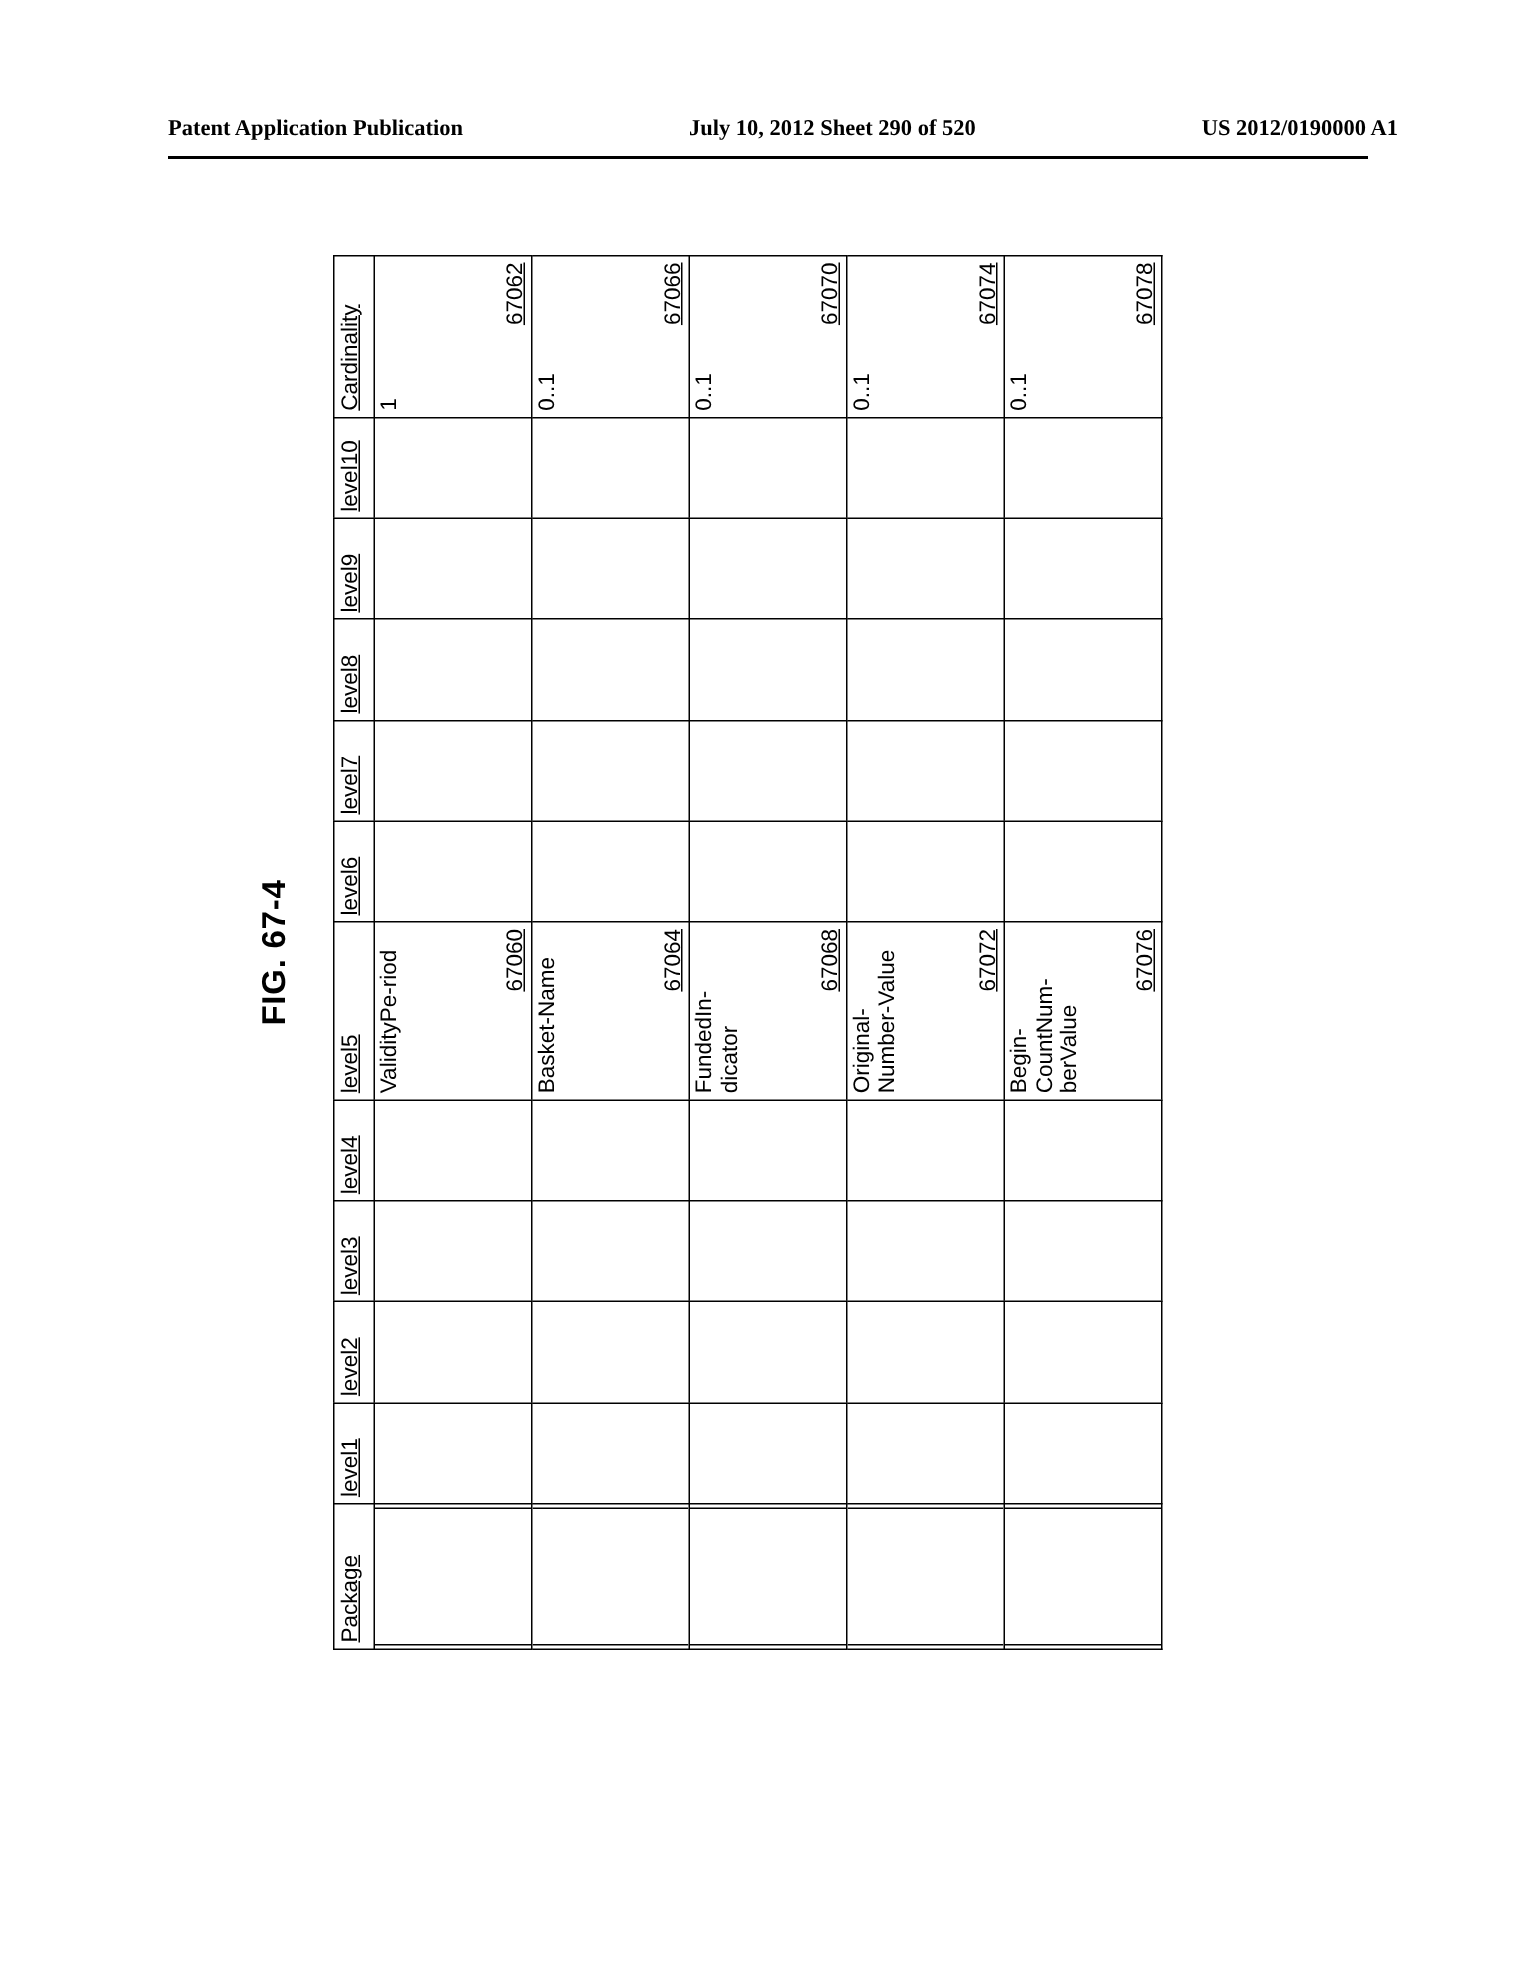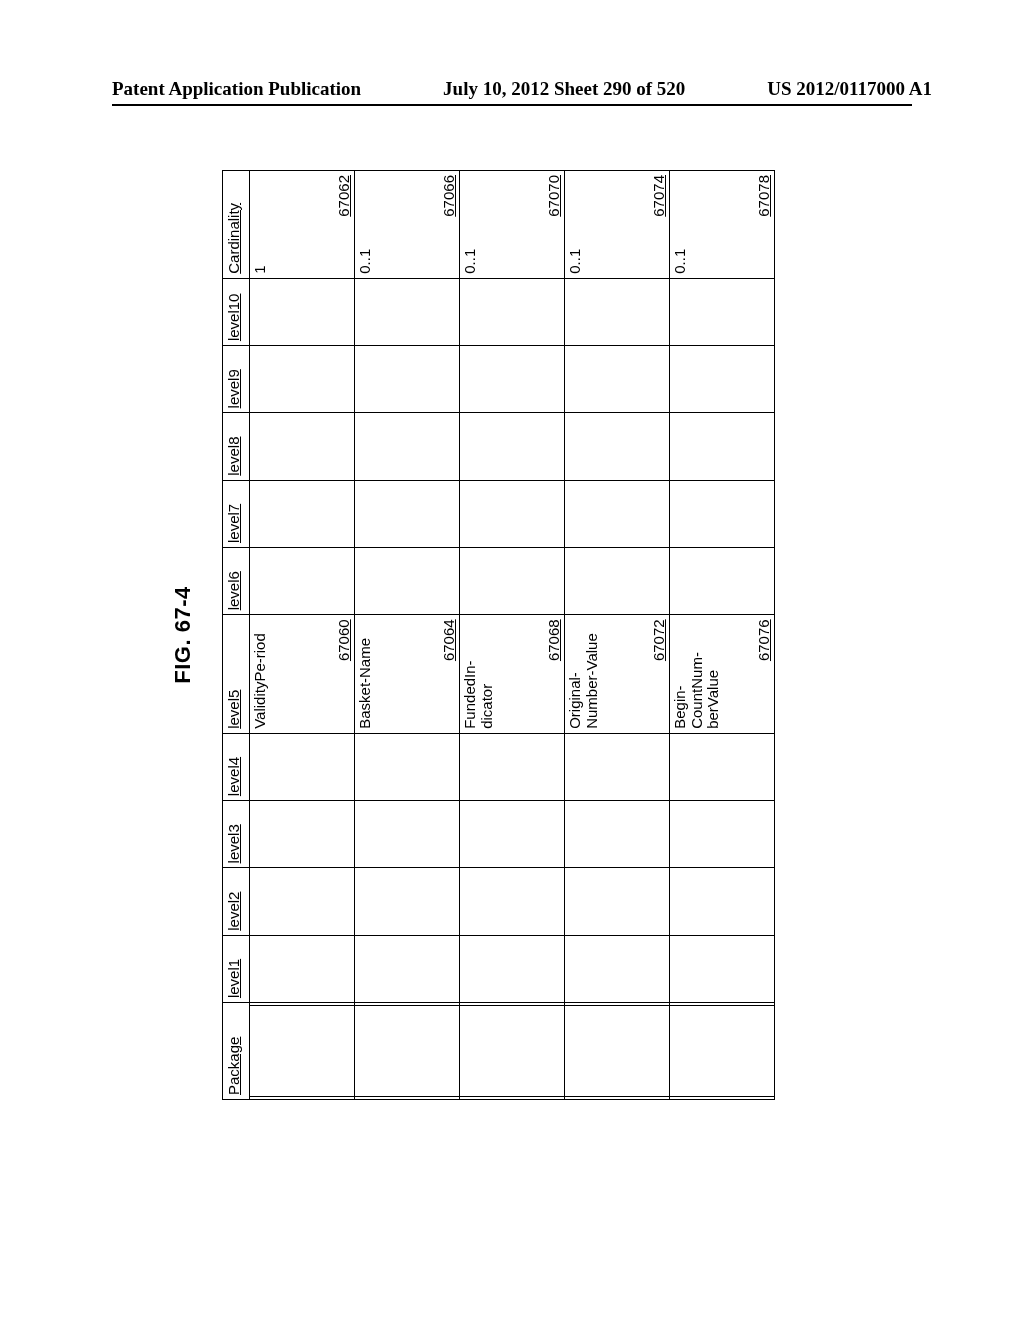--- a/index.html
+++ b/index.html
@@ -20,21 +20,21 @@
   .header {
     position: absolute;
     top: 78px;
     left: 0;
     width: 1024px;
     display: flex;
     justify-content: space-between;
     padding: 0 92px 0 112px;
     box-sizing: border-box;
     font-family: "Times New Roman", Times, serif;
-    font-size: 19px;
+    font-size: 15px;
     font-weight: bold;
   }
   .header-rule {
     position: absolute;
     top: 104px;
     left: 112px;
     width: 800px;
     height: 0;
     border-top: 2.5px solid #000;
   }
@@ -141,21 +141,21 @@
   }
 </style>
 </head>
 <body>
 
 <div class="page">
 
   <div class="header">
     <span>Patent Application Publication</span>
     <span>July 10, 2012  Sheet 290 of 520</span>
-    <span>US 2012/0117000 A1</span>
+    <span>US 2012/0190000 A1</span>
   </div>
   <div class="header-rule"></div>
 
   <div class="rot">
     <div class="fig-label">FIG. 67-4</div>
 
     <table class="schema">
       <colgroup>
         <col class="col-pkg">
         <col class="col-lvl">

